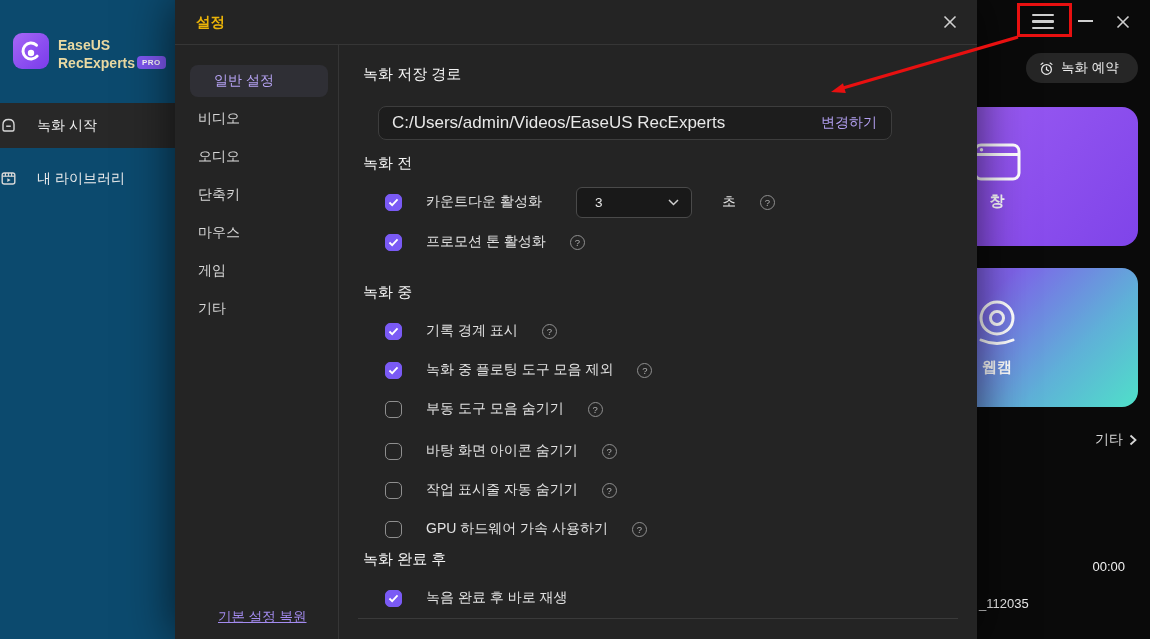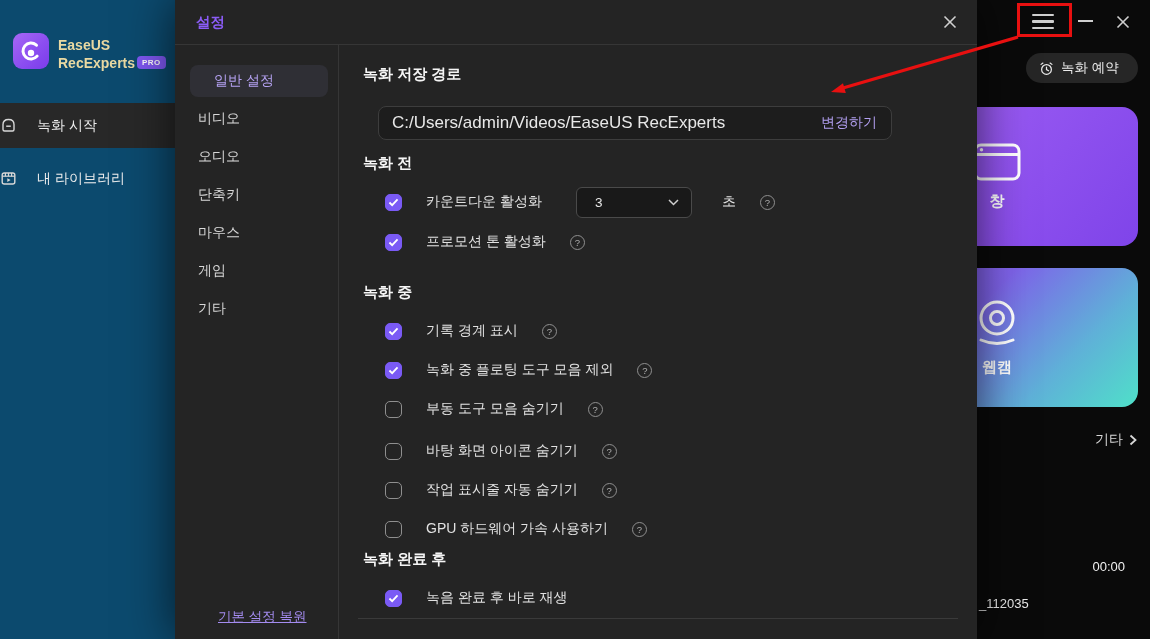--- a/index.html
+++ b/index.html
@@ -34,31 +34,31 @@
   .card-webcam { top:268px; background:linear-gradient(135deg,#8d59f0 0%,#7e63e9 38%,#5fb0d8 72%,#4fe0c9 100%); }
   .card-label { color:#ffffff; font-size:15px; font-weight:bold; }
   .more-link { position:absolute; left:1095px; top:431px; color:#d8d8d8; font-size:14px; z-index:1;
                display:flex; align-items:center; gap:6px; }
   .duration { position:absolute; right:25px; top:559px; color:#f0f0f0; font-size:13px; z-index:1; }
   .filename { position:absolute; left:979px; top:596px; color:#e8e8e8; font-size:13px; z-index:1; }
 
   
   .dialog { position:absolute; left:175px; top:0; width:802px; height:639px; background:#242424;
             z-index:5; box-shadow:0 0 45px rgba(0,0,0,.65); }
-  .dlg-title { position:absolute; left:21px; top:13px; font-size:14.5px; font-weight:bold; color:#8b5cf6; }
+  .dlg-title { position:absolute; left:21px; top:13px; font-size:14.5px; font-weight:bold; color:#eab308; }
   .dlg-close { position:absolute; left:766px; top:13px; width:18px; height:18px; }
   .dlg-hdiv { position:absolute; left:0; top:44px; width:802px; height:1px; background:#363636; }
   .dlg-vdiv { position:absolute; left:163px; top:45px; width:1px; height:594px; background:#363636; }
 
   .dnav-pill { position:absolute; left:15px; top:65px; width:138px; height:32px; border-radius:8px;
                background:#2f2f35; display:flex; align-items:center; padding-left:24px;
                color:#b5a2f2; font-size:14px; }
   .dnav-item { position:absolute; left:23px; height:18px; color:#d8d8d8; font-size:14px;text-align:right; }
 
-  .sec-head { position:absolute; left:188px; font-size:15px; font-weight:bold; color:#f5f5f5; }
+  .sec-head { position:absolute; left:188px; font-size:15px; font-weight:normal; color:#f5f5f5; }
 
   .path-box { position:absolute; left:203px; top:106px; width:514px; height:34px; background:#1d1d1d;
               border:1px solid #3d3d3d; border-radius:8px; display:flex; align-items:center; }
   .path-text { flex:1; padding-left:13px; color:#e8e8e8; font-size:17px; white-space:nowrap; overflow:hidden; }
   .change-btn { padding-right:14px; color:#b3a0f2; font-size:14px; white-space:nowrap; }
 
   .opt-row { position:absolute; left:210px; height:32px; display:flex; align-items:center; gap:24px; }
   .cb { width:17px; height:17px; border-radius:5px; border:1.5px solid #8f8f8f; background:transparent;
         display:flex; align-items:center; justify-content:center; flex:0 0 auto; }
   .cb.checked { background:#7a5af5; border-color:#7a5af5; }

